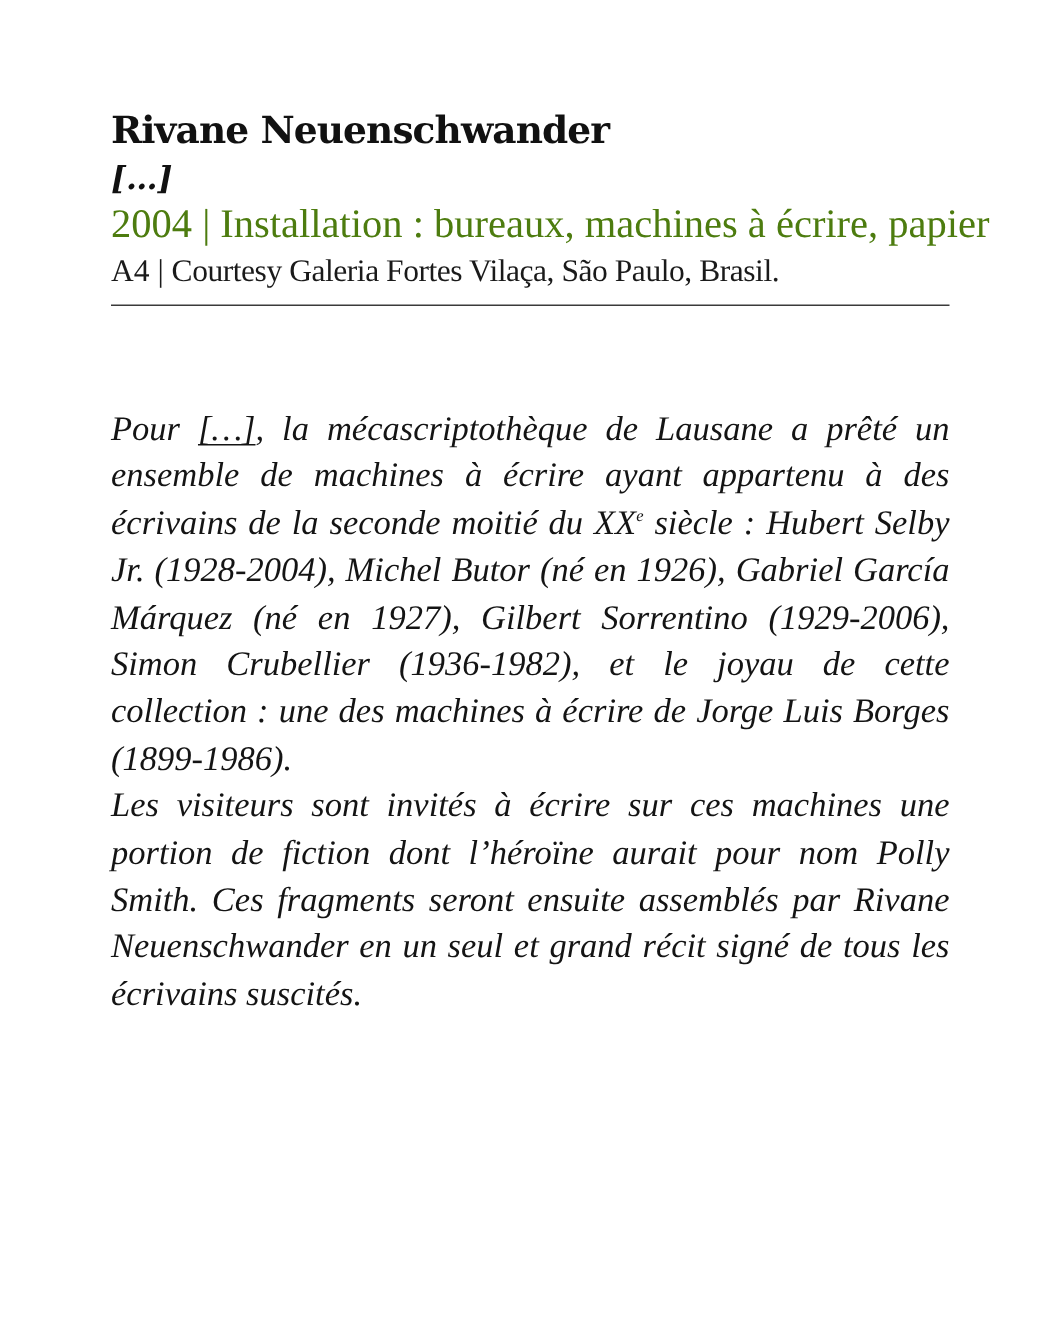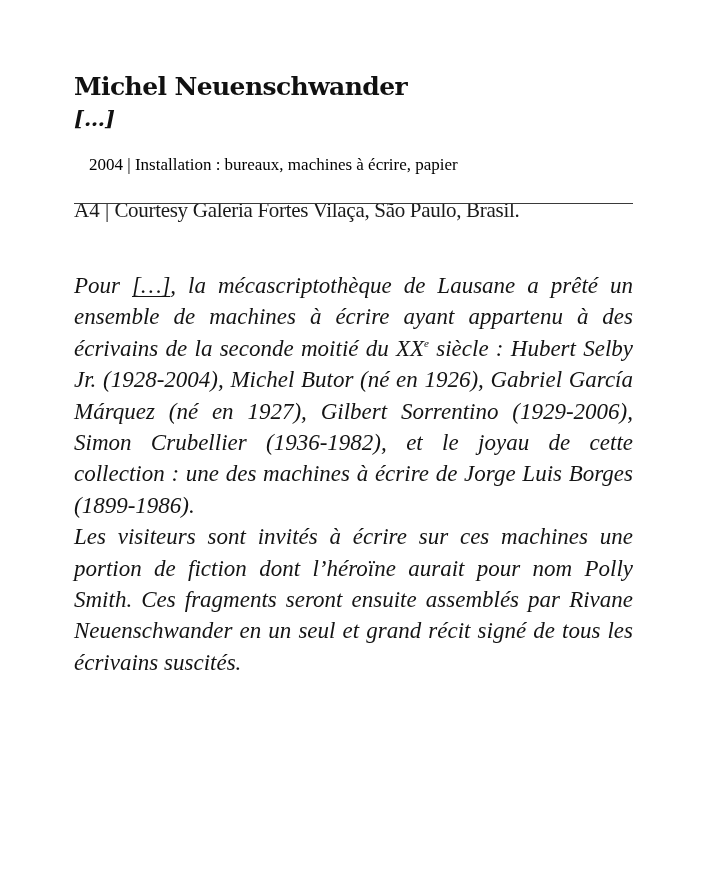--- a/index.html
+++ b/index.html
@@ -34,24 +34,24 @@
       font-family: "DejaVu Serif", serif;
       font-style: italic;
       font-weight: bold;
       font-size: 21px;
       line-height: 30px;
       margin: 0;
       color: #111;
     }
     .meta1 {
       font-family: "Liberation Serif", serif;
-      font-size: 17px;
+      font-size: 27px;
       line-height: 31px;
-      margin: 15px;
-      color: #000000;
+      margin: 0;
+      color: #4d7c0f;
       white-space: nowrap;
     }
     .meta2 {
       font-family: "Liberation Serif", serif;
       font-size: 21px;
       line-height: 30px;
       margin: 0;
       color: #1a1a1a;
       white-space: nowrap;
     }
@@ -92,21 +92,21 @@
     .body-text sup {
       font-size: 11px;
       vertical-align: 9px;
       line-height: 0;
     }
   </style>
 </head>
 <body>
 
 <div class="page">
-  <h1 class="artist">Michel Neuenschwander</h1>
+  <h1 class="artist">Rivane Neuenschwander</h1>
   <h2 class="work-title">[…]</h2>
   <p class="meta1"><span>2004</span><span> | </span><span>Installation : bureaux, machines à écrire, papier</span></p>
   <p class="meta2"><span>A4</span><span> | </span><span class="small">Courtesy Galeria Fortes Vilaça, São Paulo, Brasil.</span></p>
 </div>
 
 <div class="divider"></div>
 
 <div class="body-text">
   <p><span>Pour </span><a href="#">[…]</a><span>, la mécascriptothèque de Lausane a prêté un ensemble de machines à écrire ayant appartenu à des écrivains de la seconde moitié du XX</span><sup>e</sup><span> siècle : Hubert Selby Jr. (1928-2004), Michel Butor (né en 1926), Gabriel García Márquez (né en 1927), Gilbert Sorrentino (1929-2006), Simon Crubellier (1936-1982), et le joyau de cette collection : une des machi­nes à écrire de Jorge Luis Borges (1899-1986).</span></p>
   <p>Les visiteurs sont invités à écrire sur ces machines une portion de fiction dont l’héroïne aurait pour nom Polly Smith. Ces fragments seront ensuite assemblés par Rivane Neuenschwander en un seul et grand récit signé de tous les écrivains suscités.</p>

